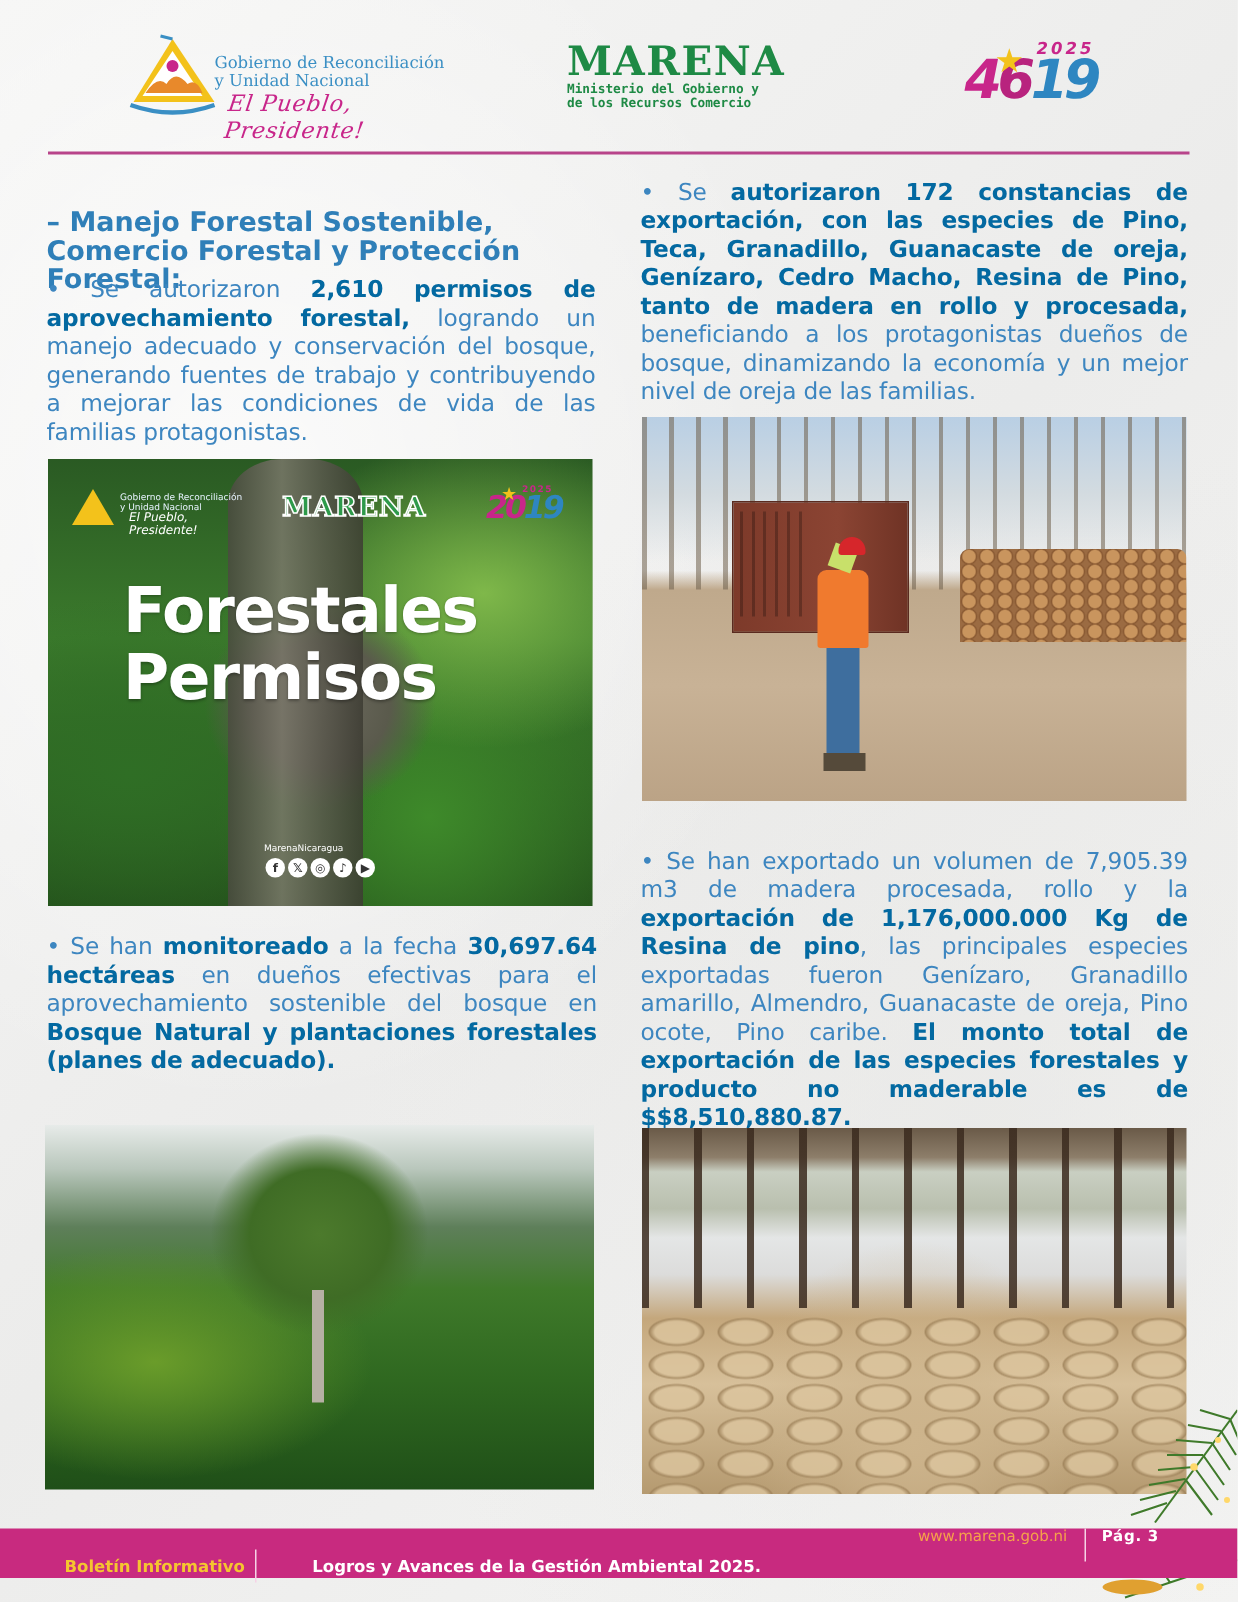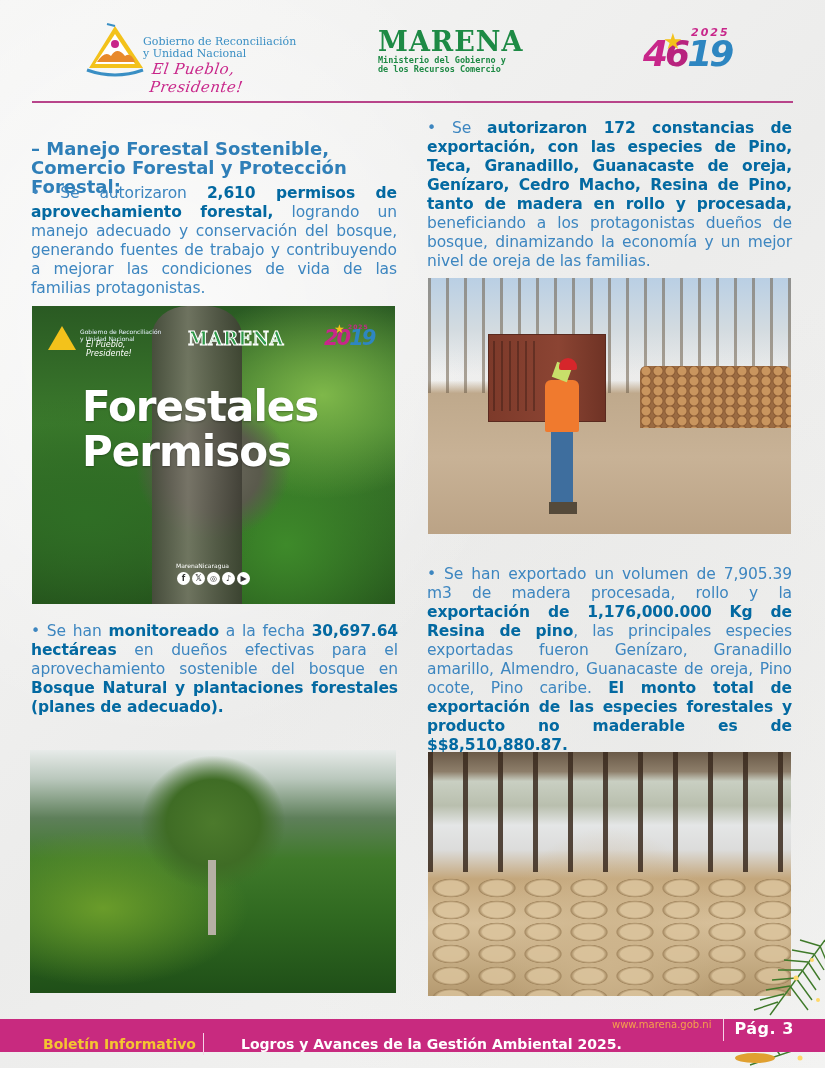--- a/index.html
+++ b/index.html
@@ -84,28 +84,28 @@
   .big-tree-trunk { position: absolute; left: 178px; top: 110px; width: 8px; height: 75px; background: #b6b0a4; }
   .photo-bags { left: 428px; top: 752px; width: 363px; height: 244px;
     background:
       radial-gradient(ellipse at 50% 85%, #cdb48c 0, rgba(200,170,120,0) 45%),
       linear-gradient(180deg, #6a5a48 0%, #8d7e6a 8%, #c9cfc2 12%, #b9bfae 22%, #e4e6e6 30%, #dcdcdb 40%, #c4a77c 52%, #d7c09a 70%, #b59a70 100%); }
   .shed-beams { position: absolute; left: 0; top: 0; width: 363px; height: 120px; background: repeating-linear-gradient(90deg, rgba(58,42,30,0.85) 0 5px, rgba(0,0,0,0) 5px 35px); }
   .bags-pattern { position: absolute; left: 0; top: 125px; width: 363px; height: 119px; background: radial-gradient(ellipse 24px 12px, #dcc59e 0 60%, #9c8058 75%, rgba(0,0,0,0) 80%) 0 0 / 46px 22px; opacity: 0.8; }
 
   
   .footer-bar { position: absolute; left: 0; top: 1019px; width: 825px; height: 33px; background: #c82a7f; }
-  .footer-left { position: absolute; left: 43px; top: 0; height: 50px; display: flex; align-items: center; font-size: 14px; font-weight: bold; }
+  .footer-left { position: absolute; left: 43px; top: 0; height: 50px; display: flex; align-items: center; font-size: 11px; font-weight: bold; }
   .footer-brand { color: #f5c430; }
   .footer-sep { width: 1px; height: 22px; background: #f6d2e6; margin: 0 7px; }
   .footer-subtitle { color: #ffffff; padding-left: 30px; }
   .footer-right { position: absolute; left: 612px; top: 0; height: 33px; display: flex; }
   .footer-url { font-size: 10px; color: #f5a24a; }
   .footer-sep2 { width: 1px; height: 22px; background: #f6d2e6; margin: 0 10px 0 12px; }
-  .footer-page { font-size: 16px; font-weight: bold; color: #ffffff; letter-spacing: 0.5px; }
+  .footer-page { font-size: 10px; font-weight: bold; color: #ffffff; letter-spacing: 0.5px; }
   .pine-deco { position: absolute; left: 730px; top: 930px; width: 95px; height: 138px; }
 </style>
 </head>
 <body>
 
 <div class="header">
   <div class="gov-logo">
     <svg class="gov-triangle" viewBox="0 0 62 58">
       <polygon points="30,4 58,46 4,46" fill="#f3c21b"></polygon>
       <polygon points="30,12 50,42 10,42" fill="#ffffff"></polygon>

